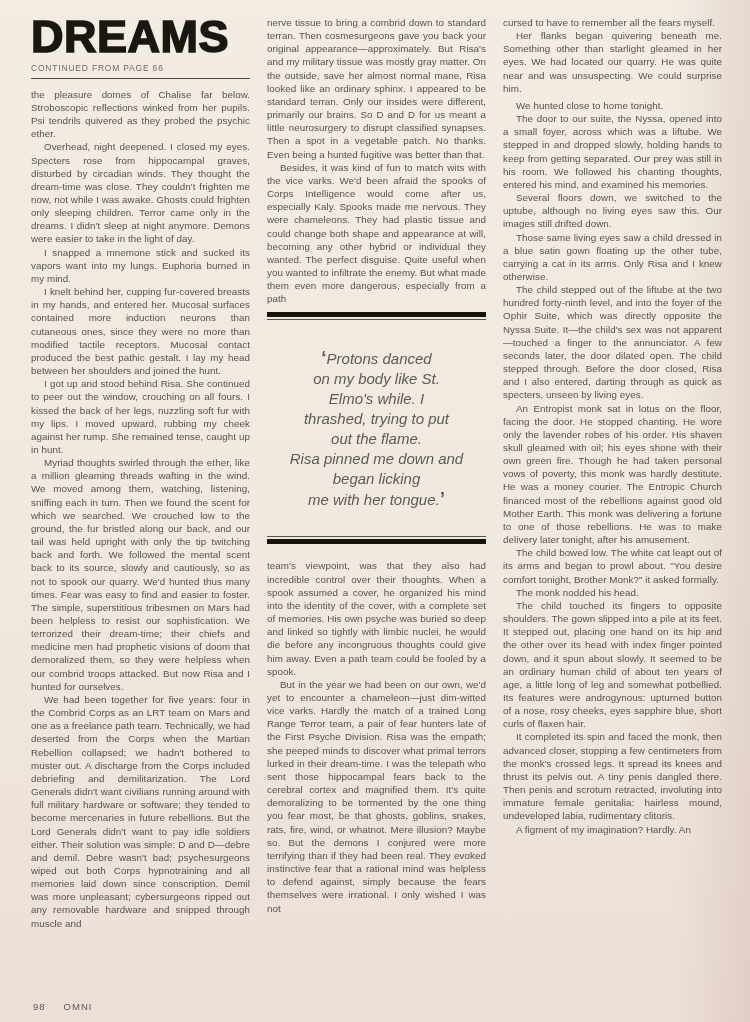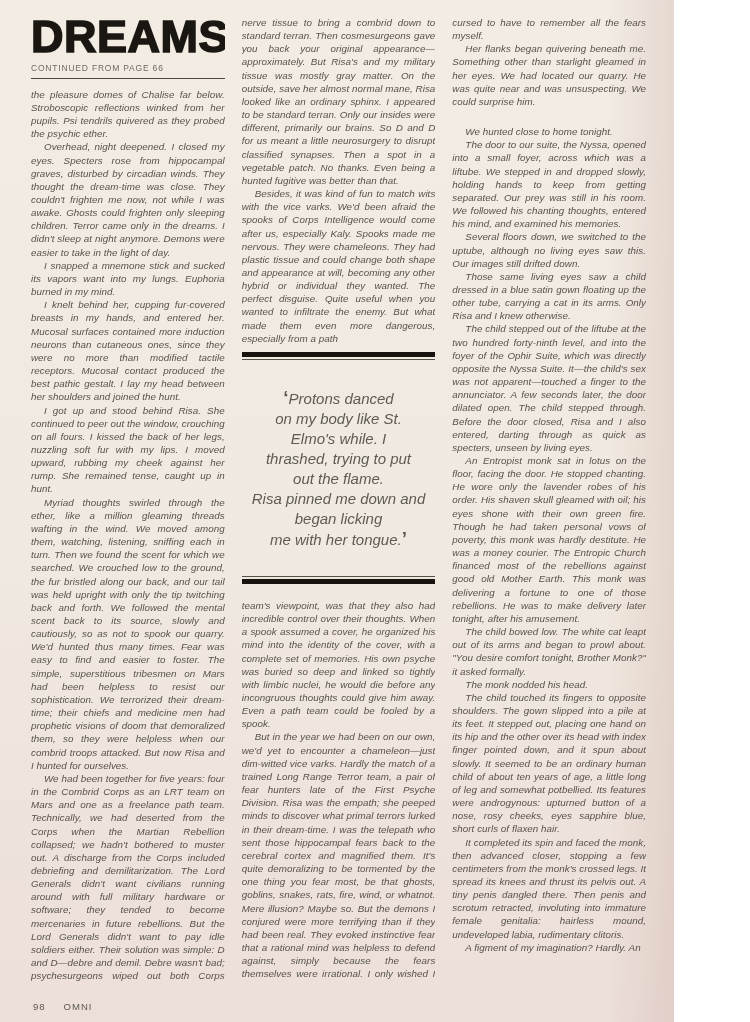--- a/index.html
+++ b/index.html
@@ -1,20 +1,20 @@
 <!DOCTYPE html>
 <html><head>
 <meta charset="utf-8">
 <style>
   * { box-sizing: border-box; margin: 0; padding: 0; }
   html,body { width: 750px; }
   body { font-family: "Liberation Sans", sans-serif; }
   .page {
     position: relative;
-    width: 674px; height: 1022px;
+    width: 750px; height: 1022px;
     overflow: hidden;
     background:
       linear-gradient(90deg, rgba(184,146,140,0) 90%, rgba(184,146,140,0.22) 100%),
       linear-gradient(180deg, #f2ece3 0%, #f0e9df 55%, #ecdfd8 100%);
   }
   .columns {
     display: flex;
     gap: 17px;
     padding: 16px 28px 0 31px;
   }
@@ -35,24 +35,23 @@
     margin-top: 4px;
   }
   .header-rule { border-top: 1px solid #4b4742; margin-top: 5px; }
   p.para {
     text-align: justify;
     text-indent: 13px;
     font-size: 9.8px;
     line-height: 13.15px;
     color: #56524c;
     letter-spacing: 0.05px;
-    font-style: italic;
   }
   p.para.cont { text-indent: 0; }
-  p.para.section-break { margin-top: 17px; }
+  p.para.section-break { margin-top: 4px; }
   .quote-block { margin: 7px 0 15px; }
   .rule { width: 100%; }
   .rule.thick { height: 5px; background: #17140f; }
   .rule.thin  { height: 1px; background: #55514b; margin: 2px 0; }
   .quote-text {
     text-align: center;
     font-style: italic;
     font-size: 15px;
     line-height: 20px;
     color: #5e5a54;

